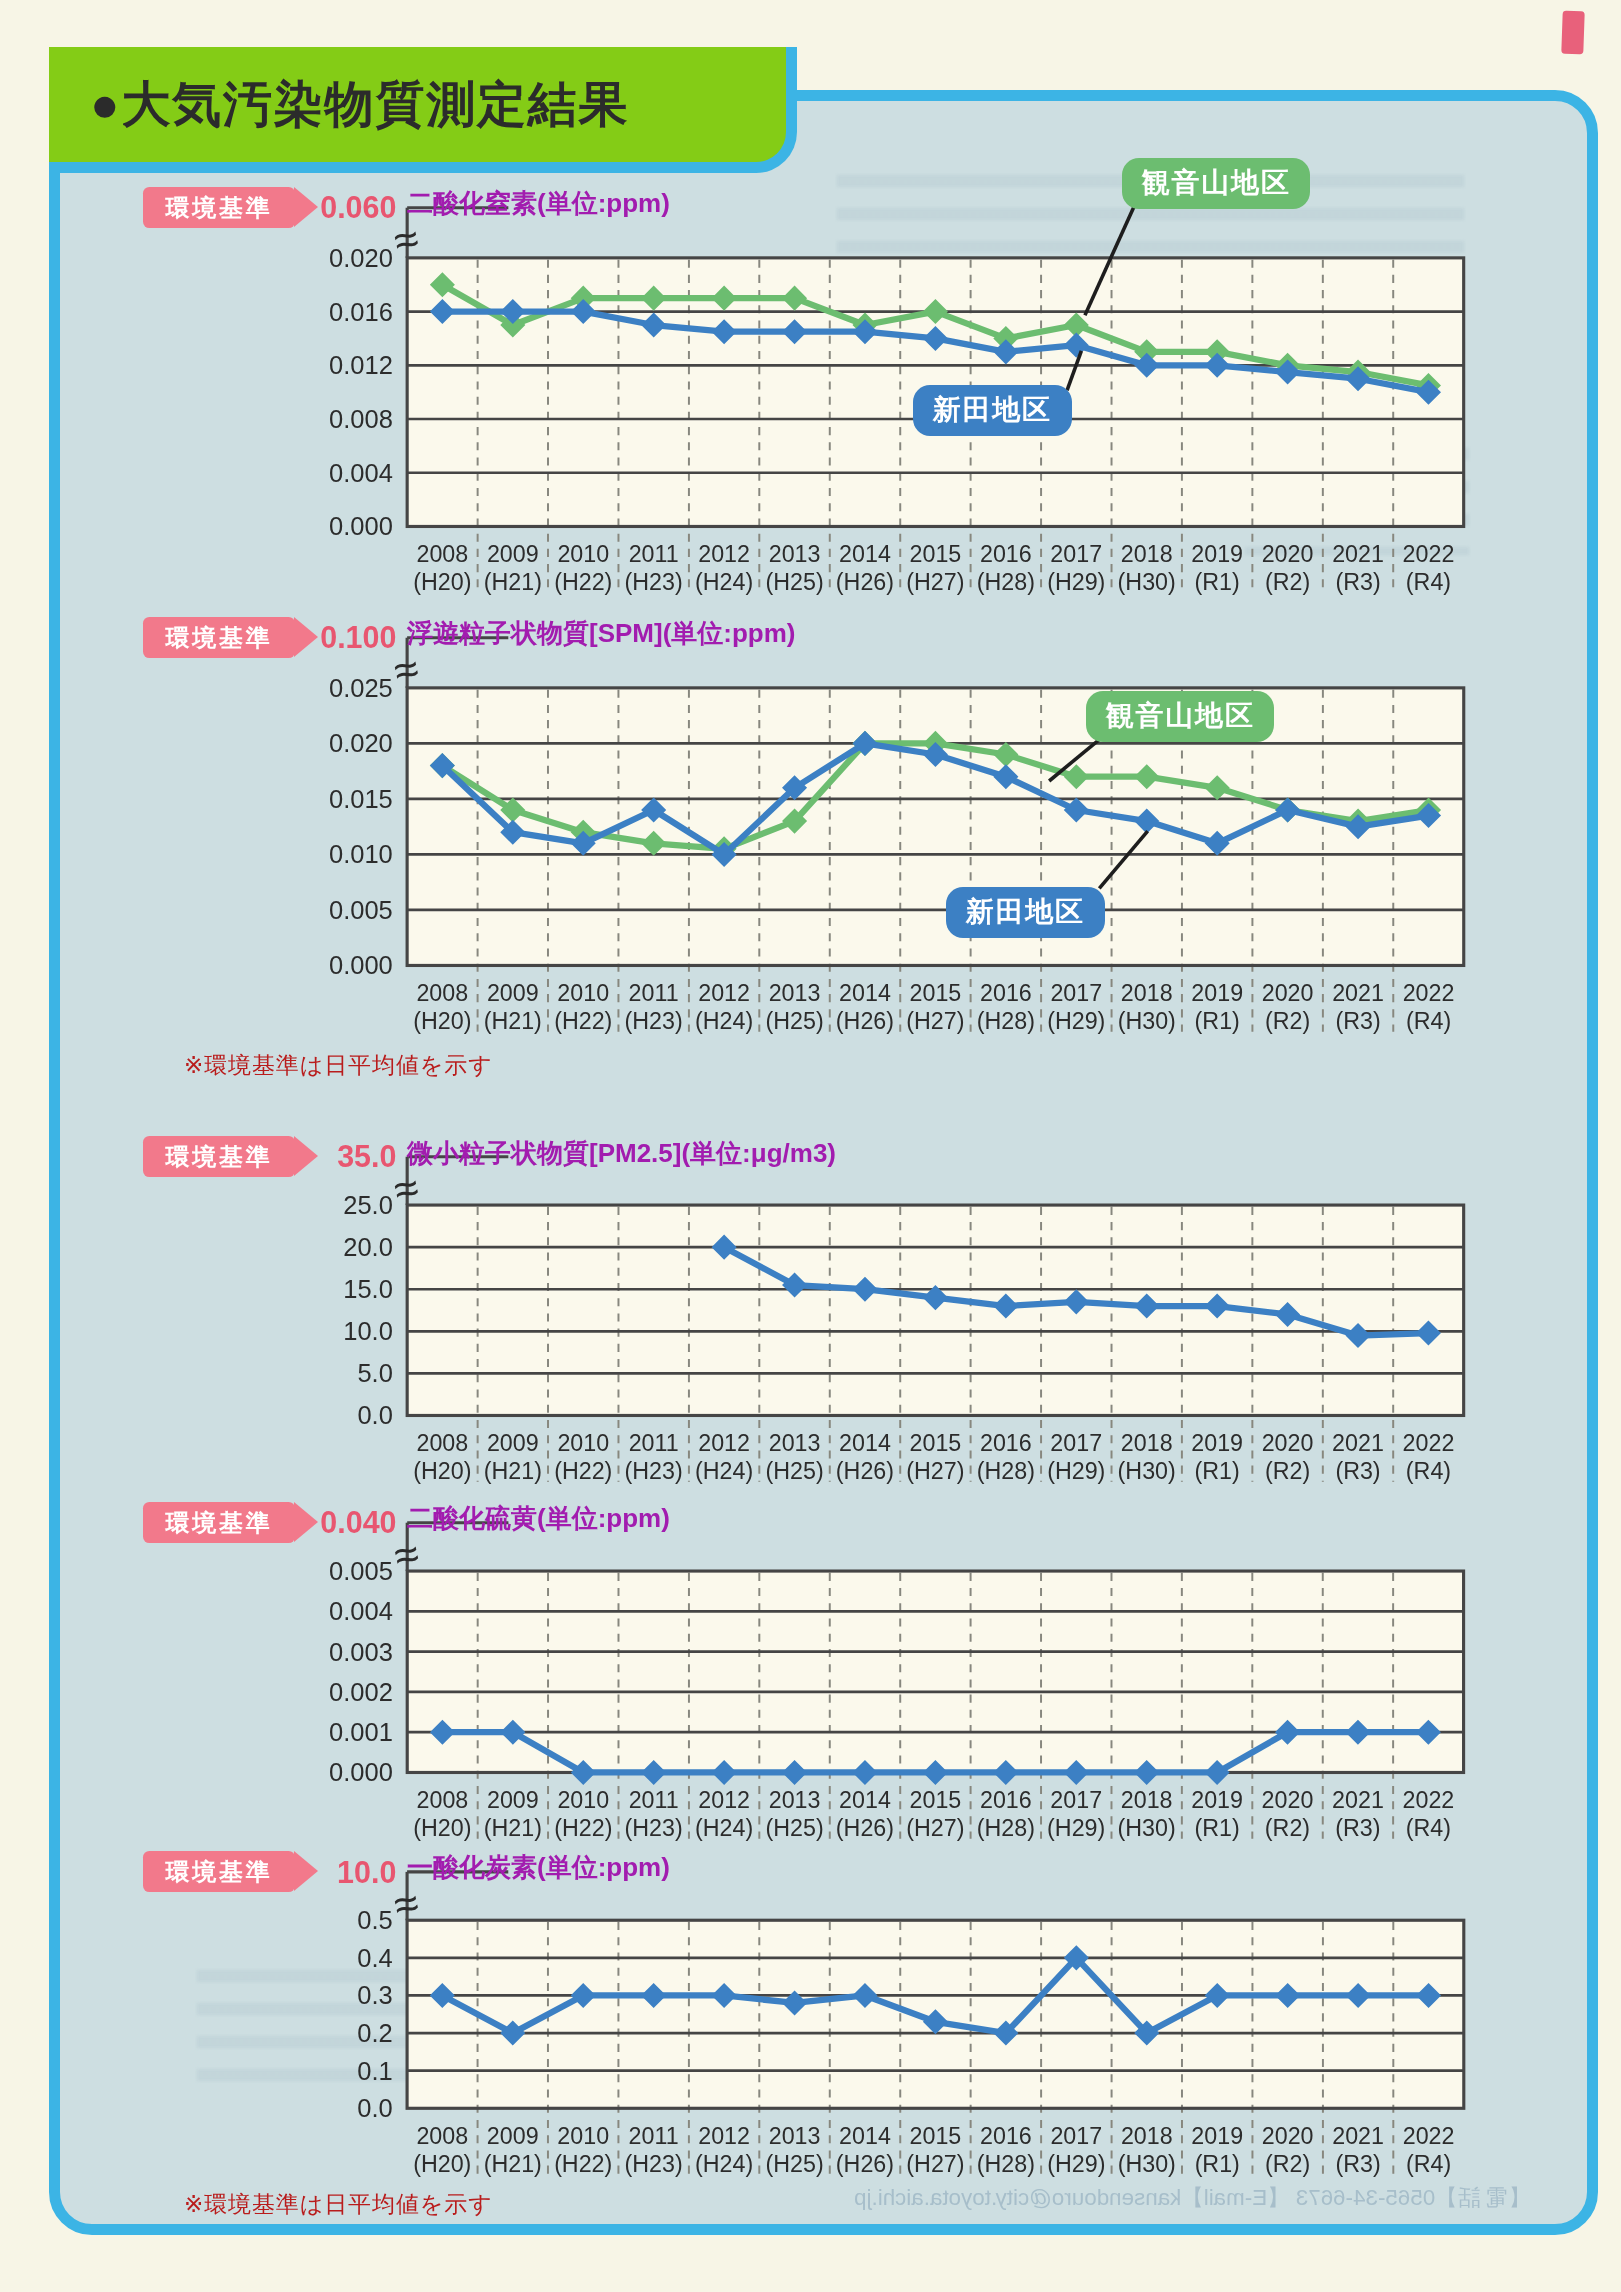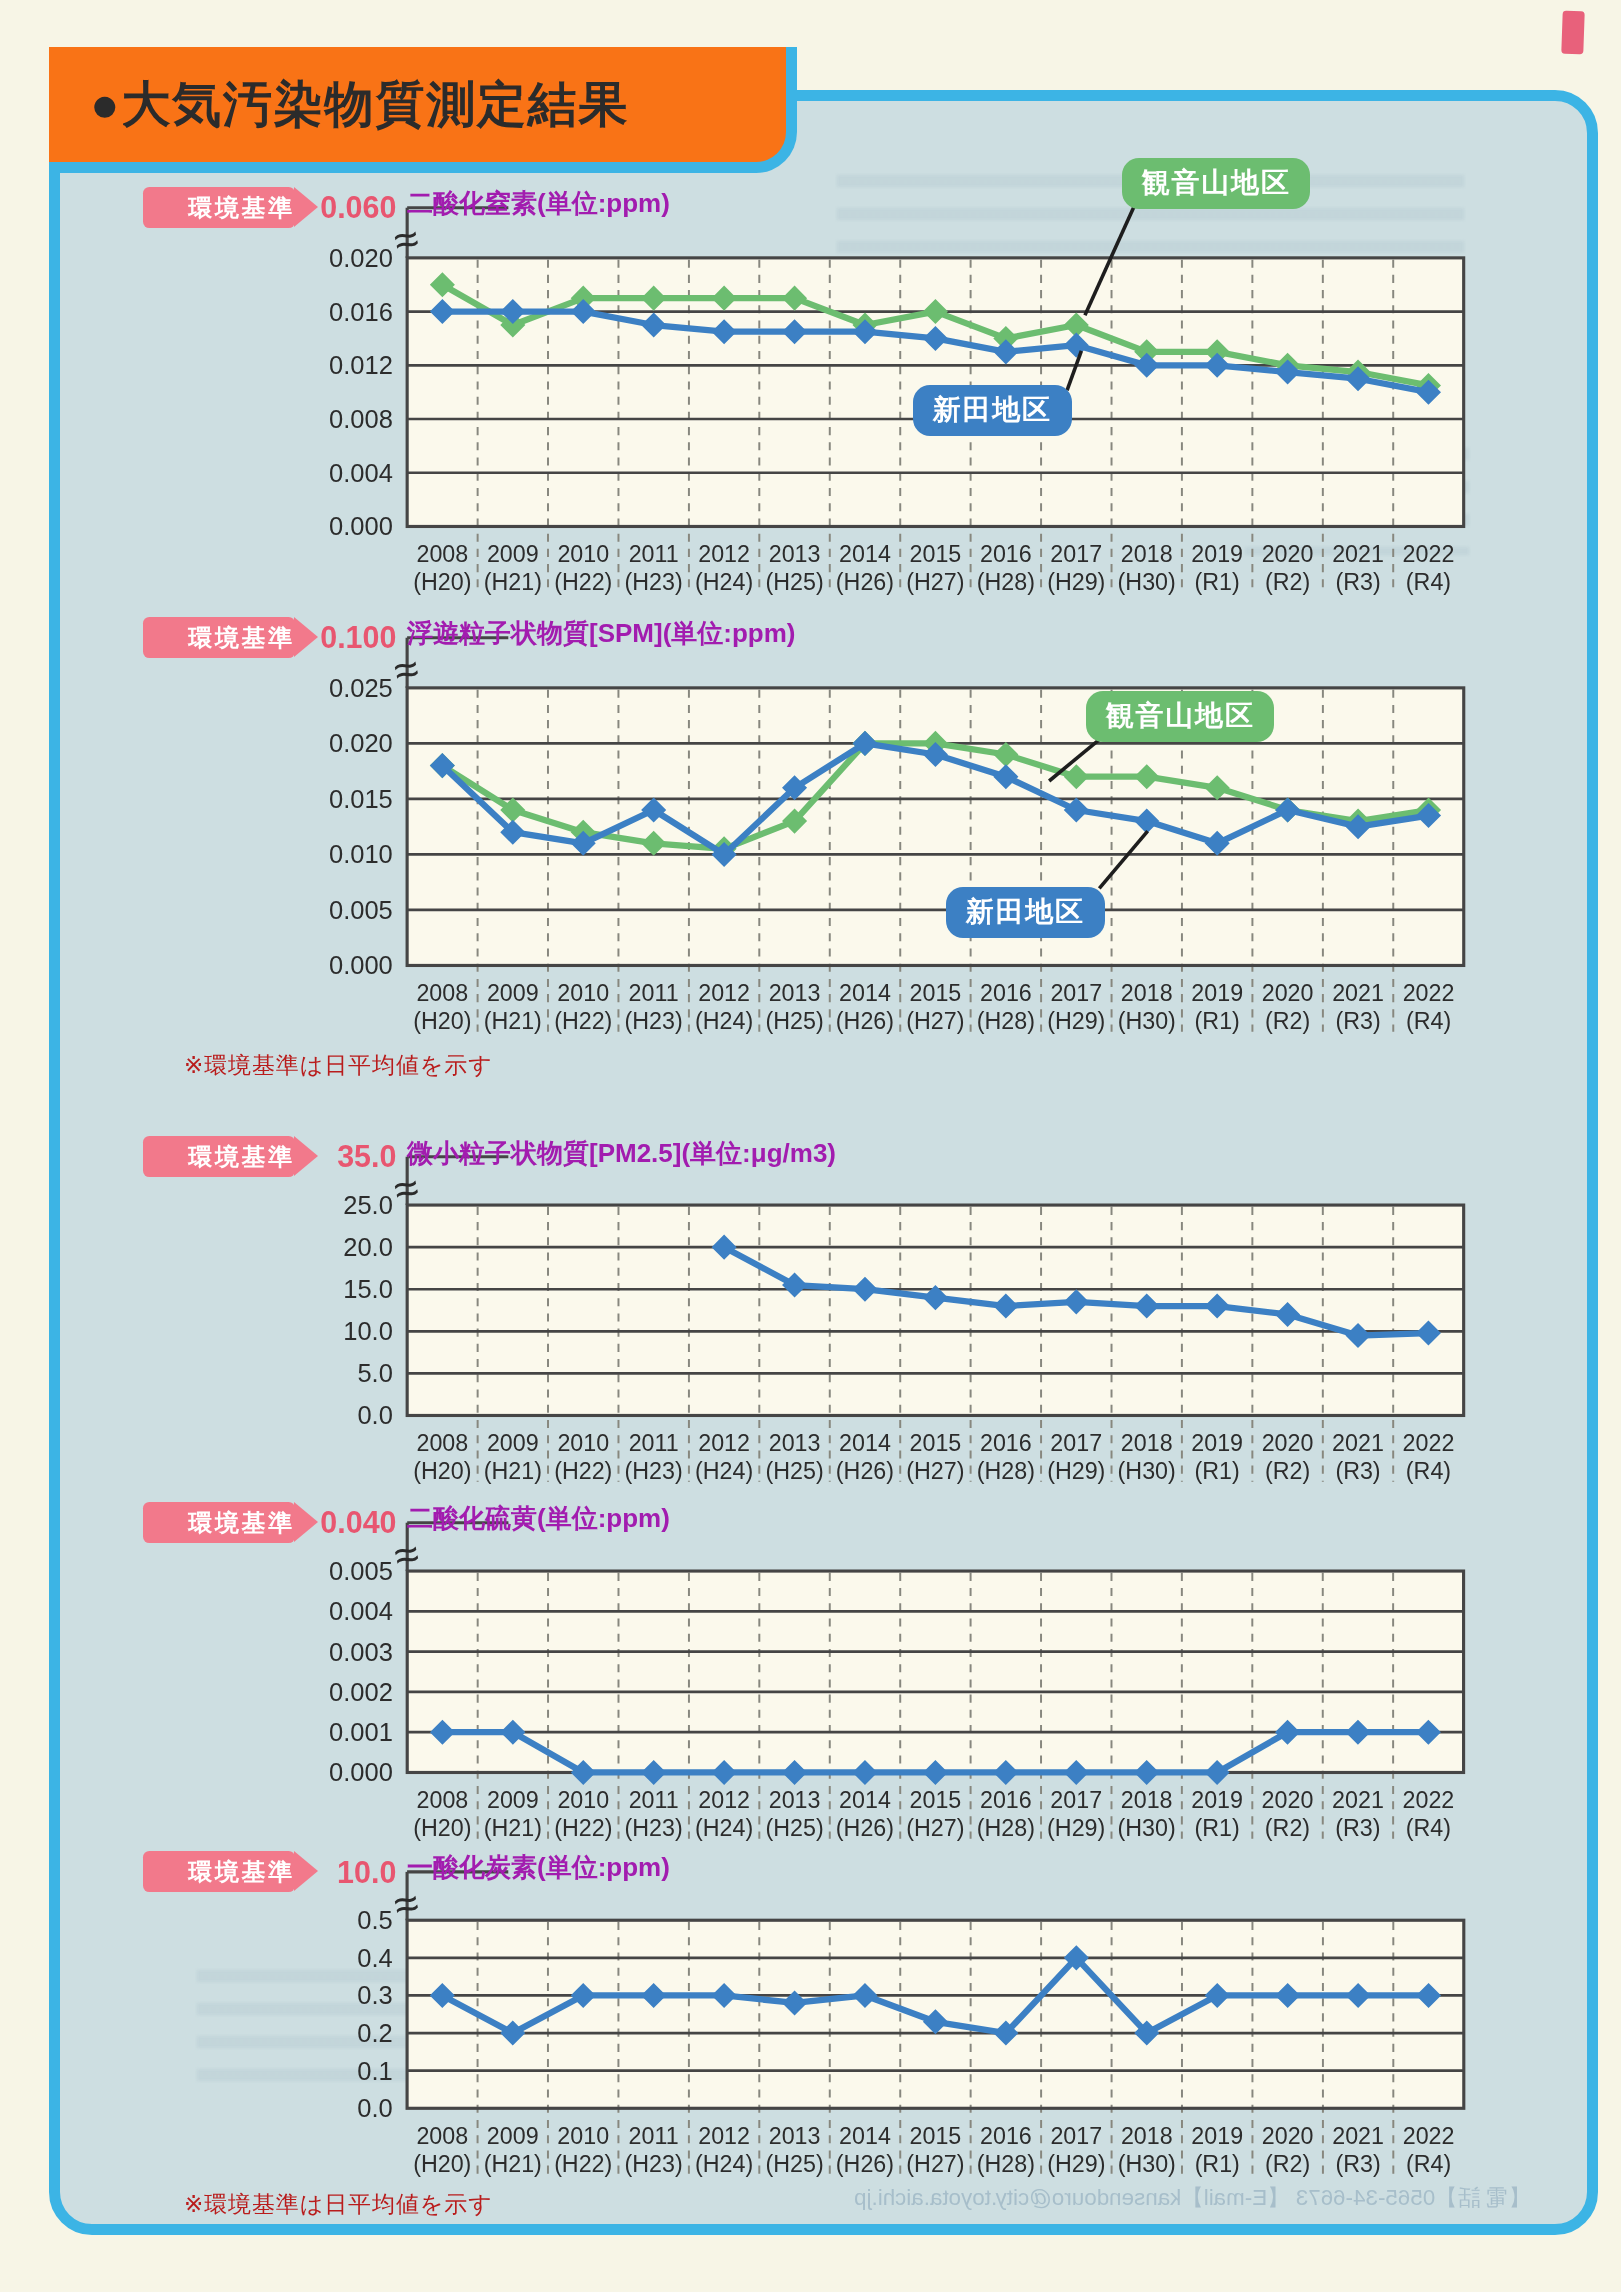--- a/index.html
+++ b/index.html
@@ -17,37 +17,37 @@
     width:1549px; height:2145px;
     background:#cddee1;
     border:11.6px solid #3cb4e5;
     border-radius:43px;
     z-index:0;
   }
 
   .title-tab {
     position:absolute; left:49px; top:47px;
     width:748px; height:126px;
-    background:#f97316;
+    background:#84cc16;
     border-right:11.6px solid #3cb4e5;
     border-bottom:11.6px solid #3cb4e5;
     border-bottom-right-radius:41px;
     z-index:3;
     display:flex; align-items:center;
     padding-left:41px;
   }
   .page-title {
     font-size:49px; font-weight:bold; color:#2b2b2b; letter-spacing:1.8px;
     white-space:nowrap;
   }
 
   .std-pill {
     position:absolute; z-index:2;
     left:143px; width:152px; height:41px;
-    display:flex; align-items:center; justify-content:flex-end;
+    display:flex; align-items:center; justify-content:center;
     background:#f2798b; color:#ffffff;
     font-weight:bold; font-size:24px; letter-spacing:2.7px;
     border-radius:6.3px;
   }
   .std-pill::after {
     content:""; position:absolute; right:-23px; top:0;
     border-top:20.6px solid transparent;
     border-bottom:20.6px solid transparent;
     border-left:24px solid #f2798b;
   }

